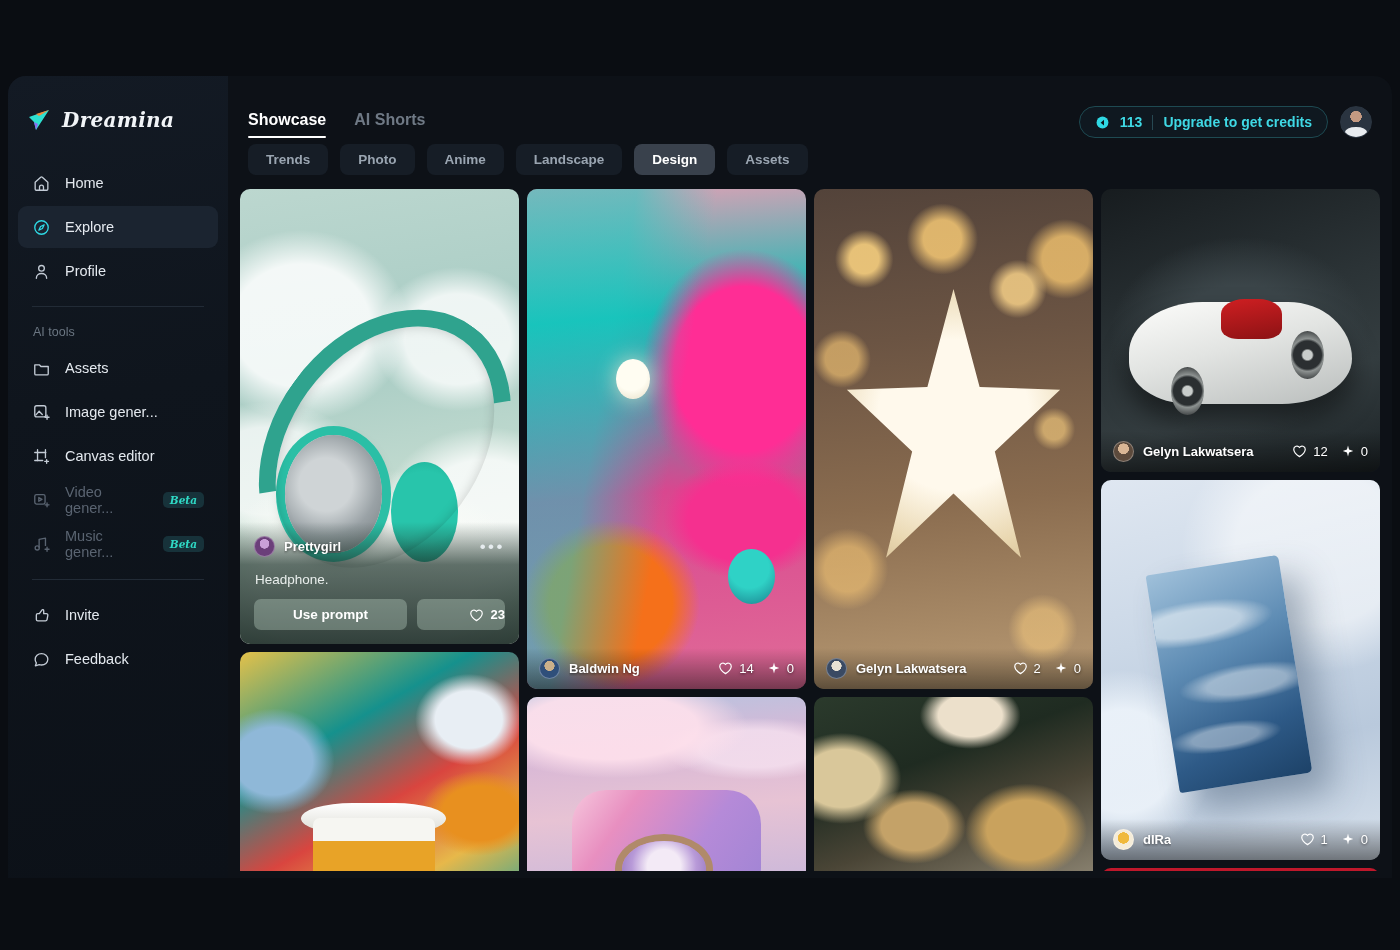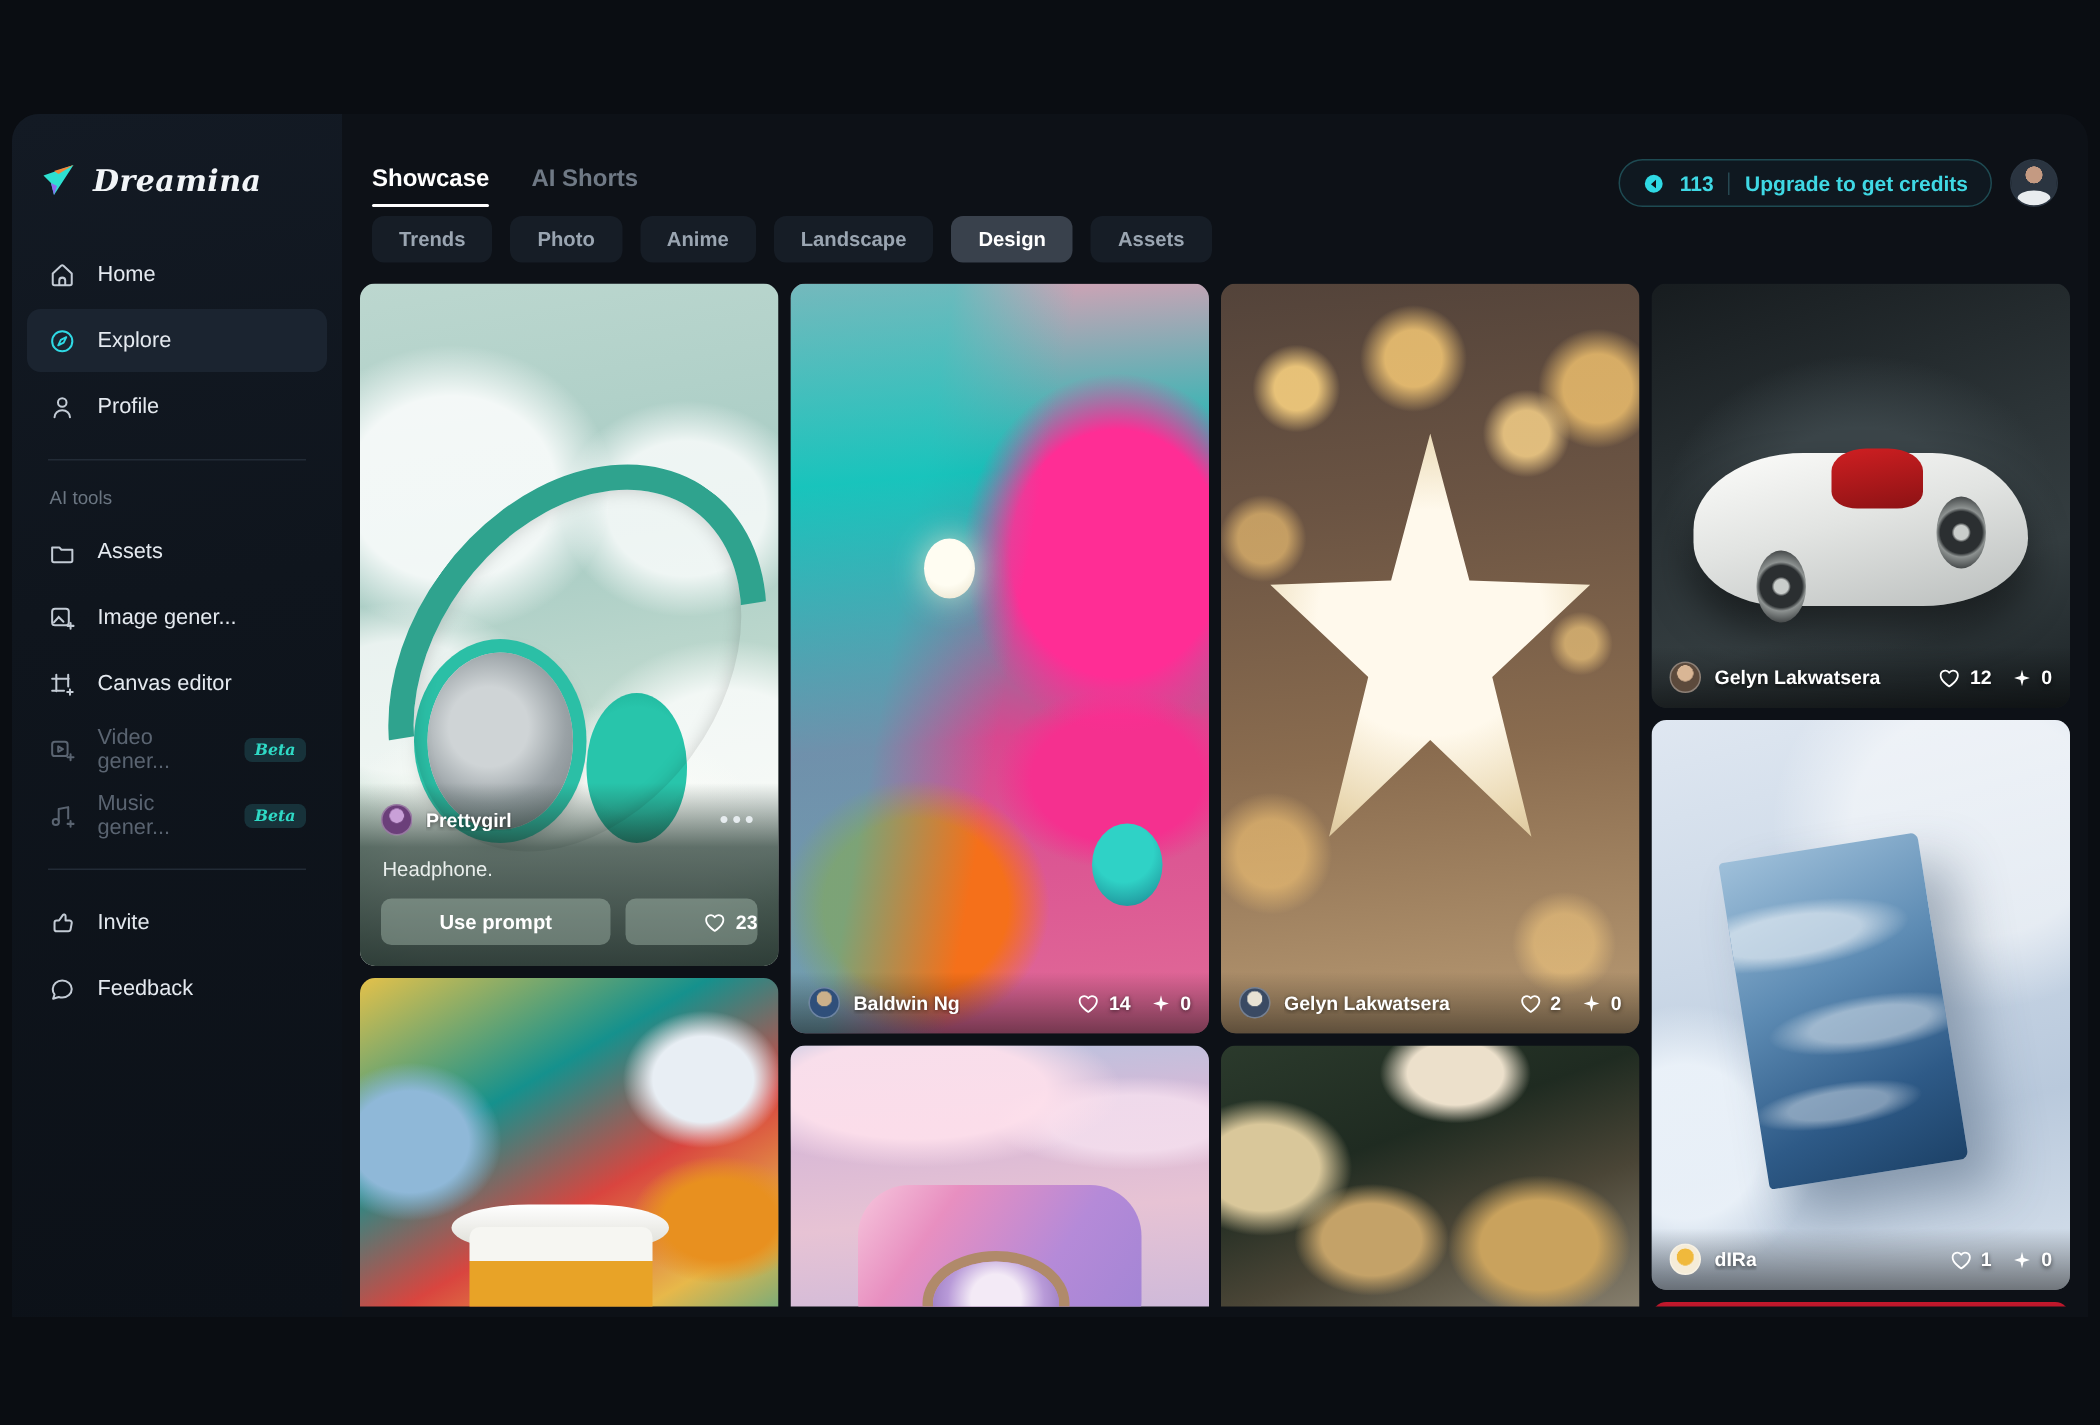--- a/index.html
+++ b/index.html
@@ -102,21 +102,21 @@
   .overlay-bottom {
     position: absolute; left: 0; right: 0; bottom: 0;
     padding: 10px 12px;
     display: flex; align-items: center; gap: 9px;
     background: linear-gradient(to top, rgba(0,0,0,.48), rgba(0,0,0,0));
   }
   .mini-av { width: 21px; height: 21px; border-radius: 50%; flex-shrink: 0; border: 1px solid rgba(255,255,255,.3); }
   .author { color: #fff; font-size: 13px; font-weight: 700; text-shadow: 0 1px 3px rgba(0,0,0,.6);
             overflow:hidden; text-overflow:ellipsis; white-space:nowrap; }
   .stats { margin-left: auto; display: flex; align-items: center; gap: 13px; }
-  .stat { display: flex; align-items: center; gap: 6px; color: #fff; font-size: 13px; font-weight: 700;
+  .stat { display: flex; align-items: flex-start; gap: 6px; color: #fff; font-size: 13px; font-weight: 400;
           text-shadow: 0 1px 3px rgba(0,0,0,.6); }
 
   
   .card.featured .panel {
     position: absolute; left: 0; right: 0; bottom: 0;
     background: linear-gradient(to top, rgba(22,38,33,.88) 0%, rgba(30,52,44,.70) 65%, rgba(40,66,56,0) 100%);
     padding: 14px 14px 14px 14px;
   }
   .panel-top { display: flex; align-items: center; gap: 9px; }
   .dots { margin-left: auto; color: #e6ecef; letter-spacing: 2.5px; font-size: 17px; line-height: 10px; cursor: pointer; }

